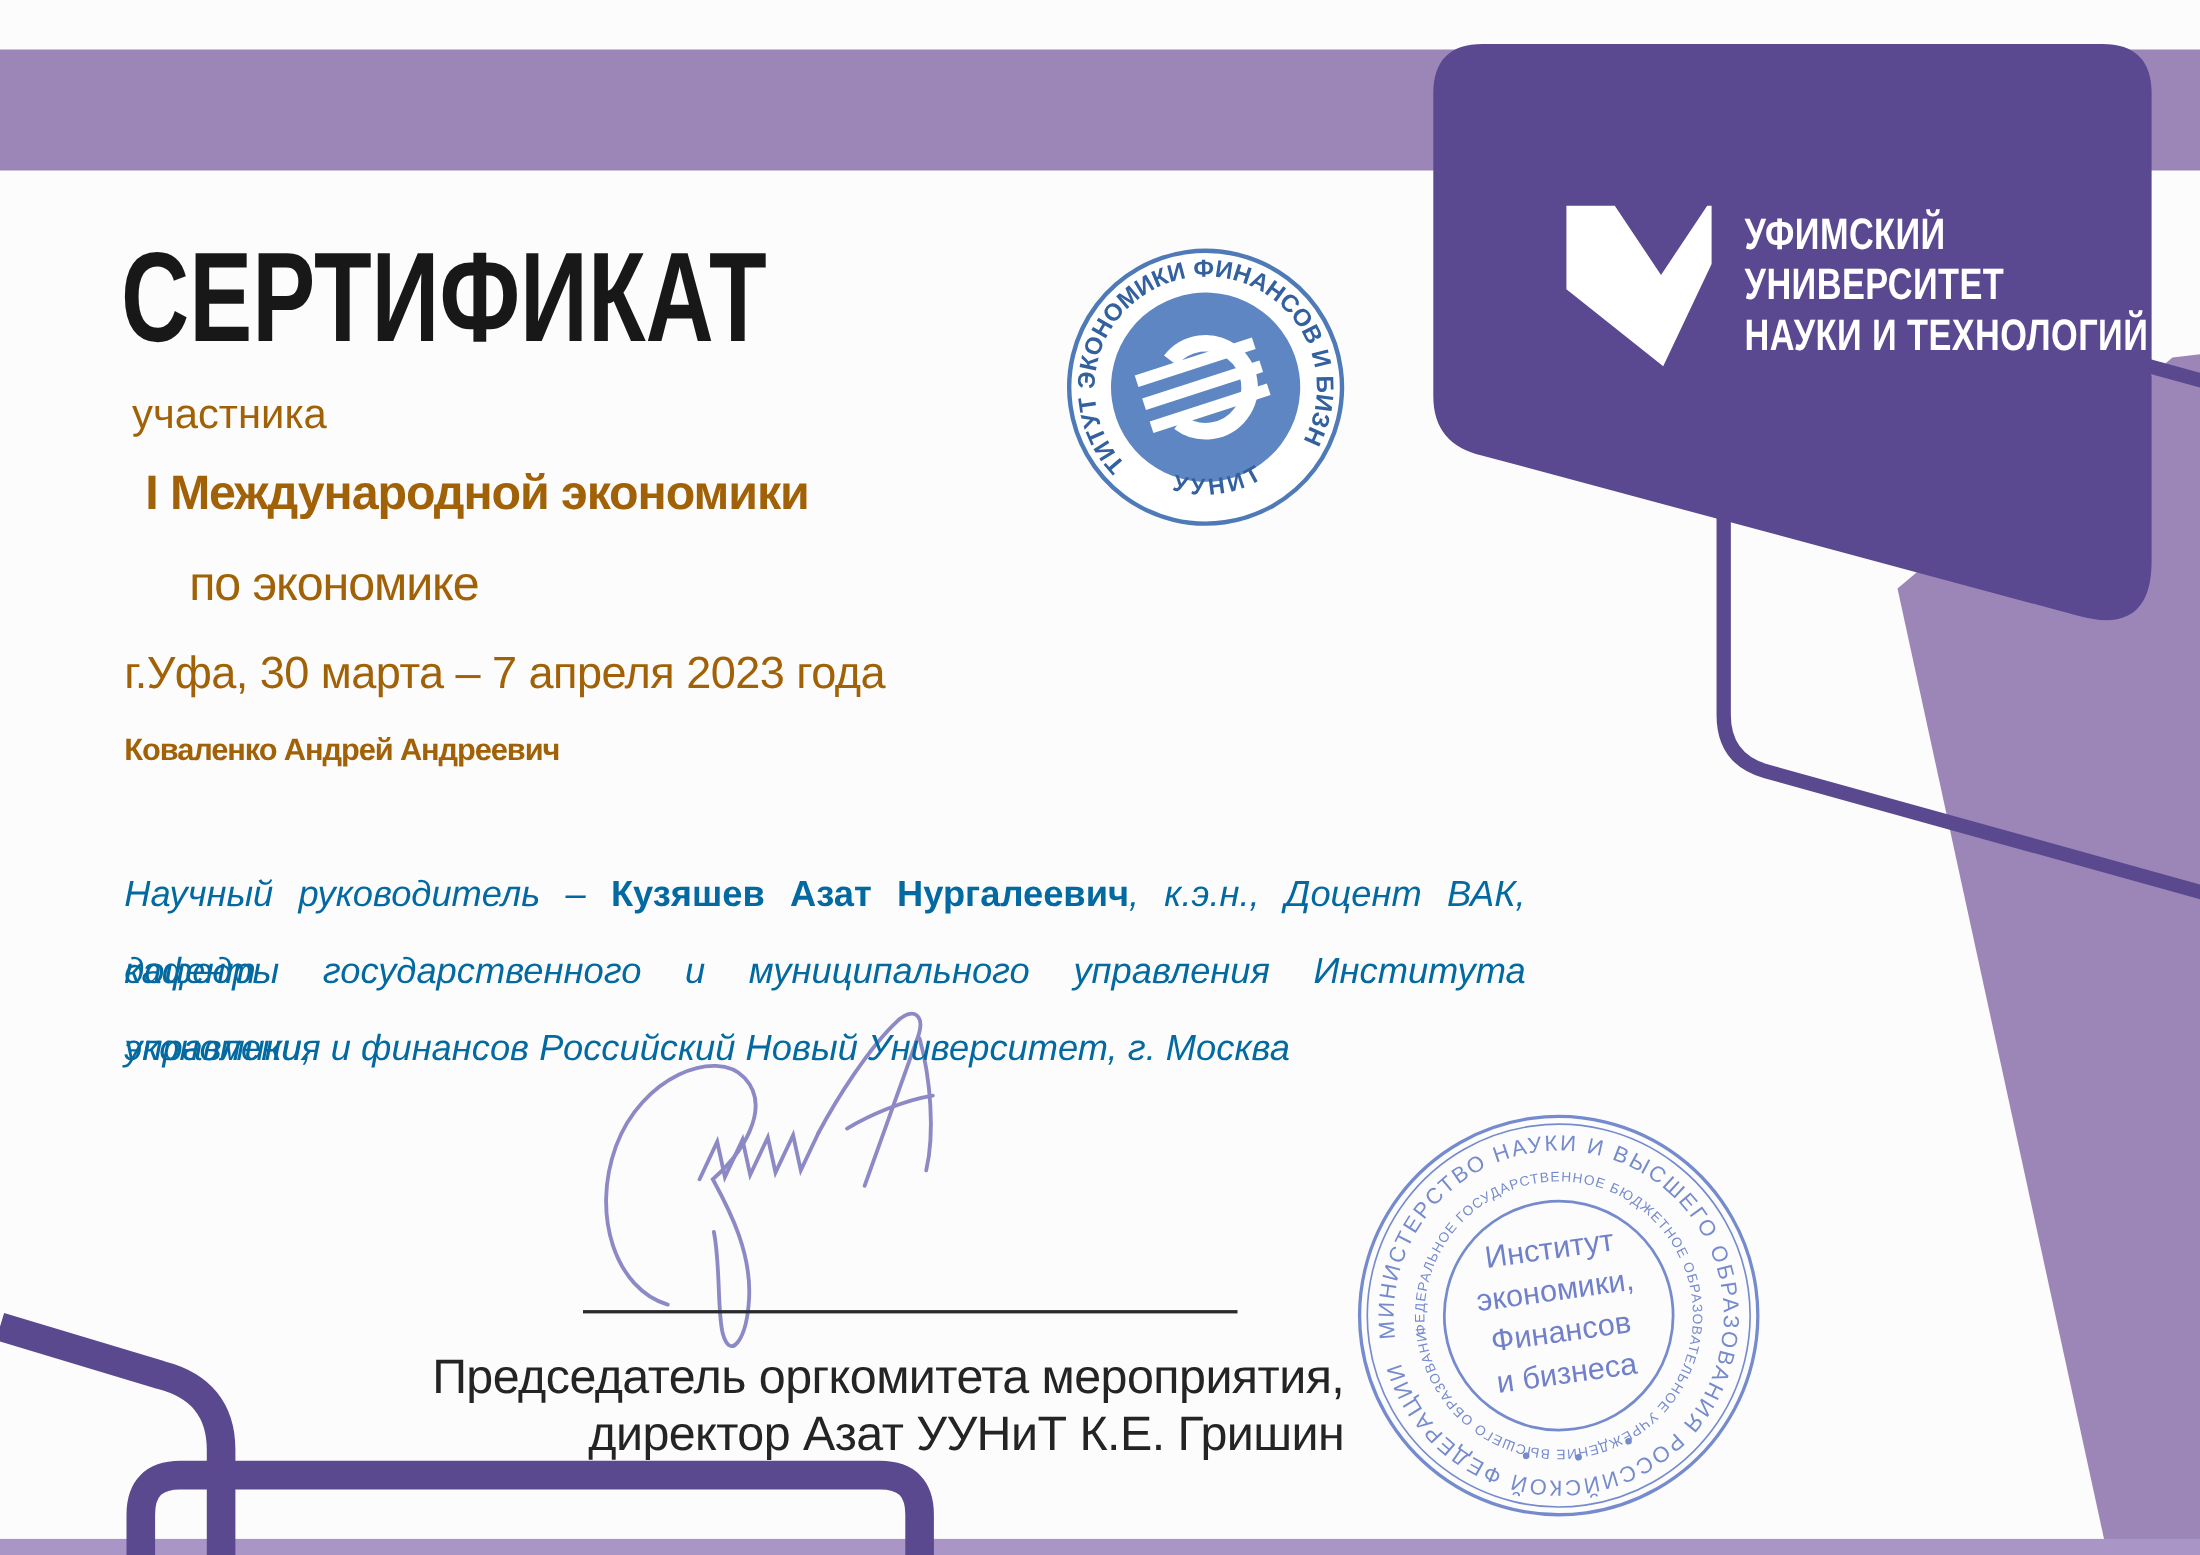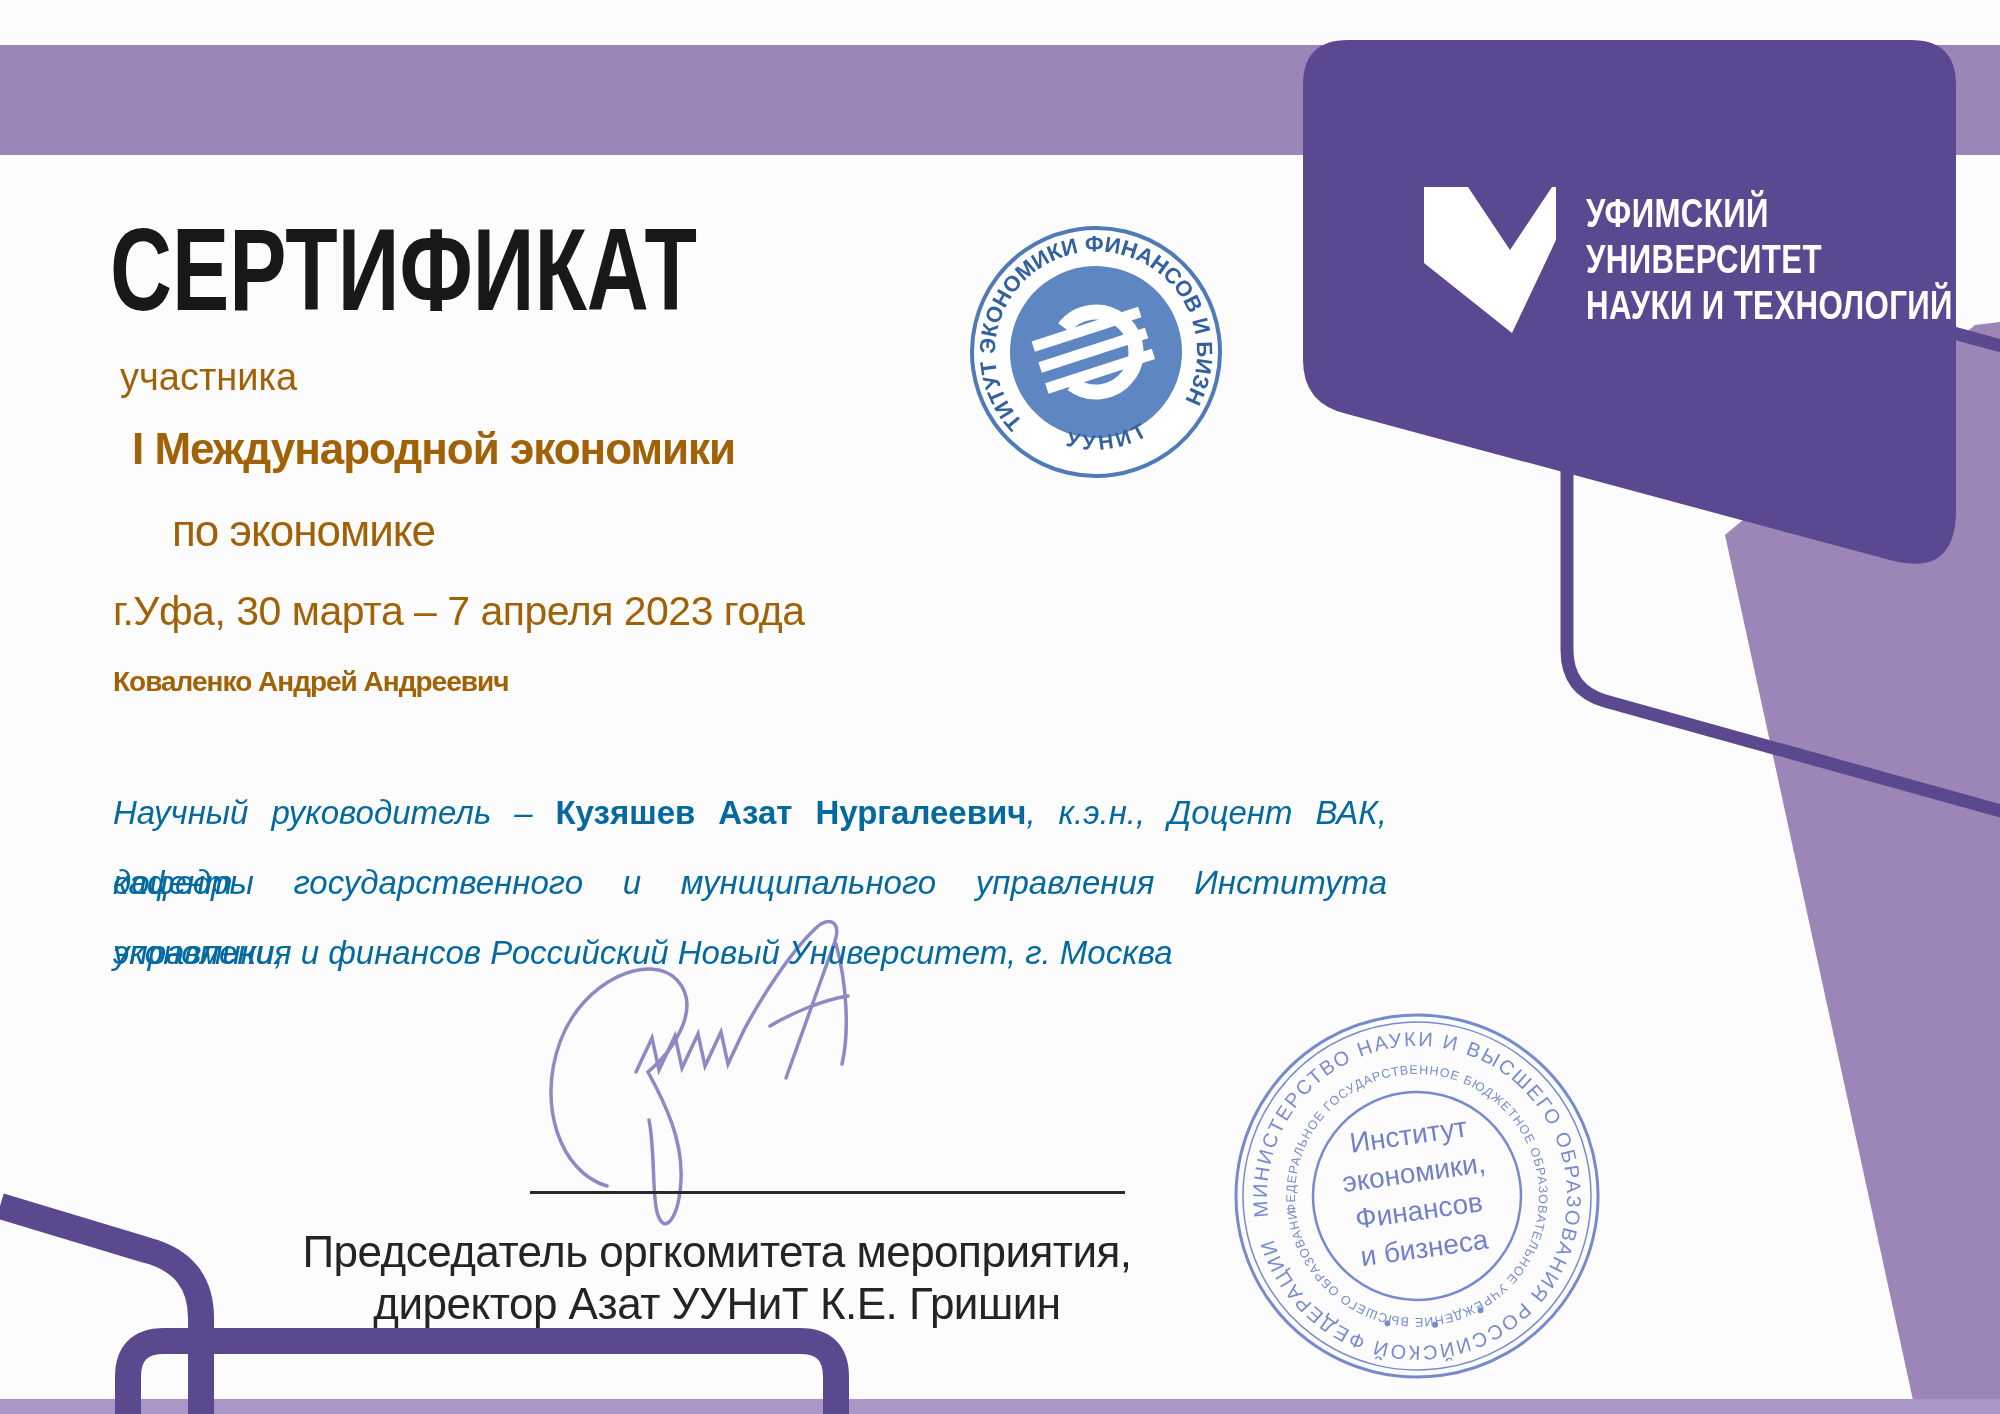--- a/index.html
+++ b/index.html
@@ -13,21 +13,21 @@
   .event1{left:132px;top:424px;font-size:44px;font-weight:bold;letter-spacing:-1px;}
   .event2{left:132px;top:506px;font-size:44px;font-weight:normal;letter-spacing:-1px;margin-left:40px;}
   .date{left:113px;top:588px;font-size:41px;letter-spacing:-0.5px;}
   .pname{left:113px;top:666px;font-size:28px;font-weight:bold;letter-spacing:-1px;}
   .para{position:absolute;left:113px;top:778px;width:1274px;z-index:5;
         font-size:33px;font-style:italic;color:#0369a1;}
   .para .ln{height:70px;line-height:70px;white-space:normal;}
   .just{text-align:justify;text-align-last:justify;}
   .para b{font-style:normal;font-weight:bold;}
   .sigline{position:absolute;left:530px;top:1191px;width:595px;border-top:3px solid #2a2a2a;z-index:6;}
-  .roles{position:absolute;left:212px;top:1226px;width:1010px;text-align:center;z-index:5;
+  .roles{position:absolute;left:212px;top:1226px;width:1010px;text-align:right;z-index:5;
          font-size:44px;color:#242424;line-height:52px;letter-spacing:-0.5px;}
   .cardtext{position:absolute;left:1586px;top:190px;z-index:5;color:#ffffff;
             font-size:40px;font-weight:bold;line-height:46px;letter-spacing:0.5px;
             transform:scaleX(0.78);transform-origin:left top;white-space:nowrap;}
 </style>
 </head>
 <body>
 
 <div class="page">
 

